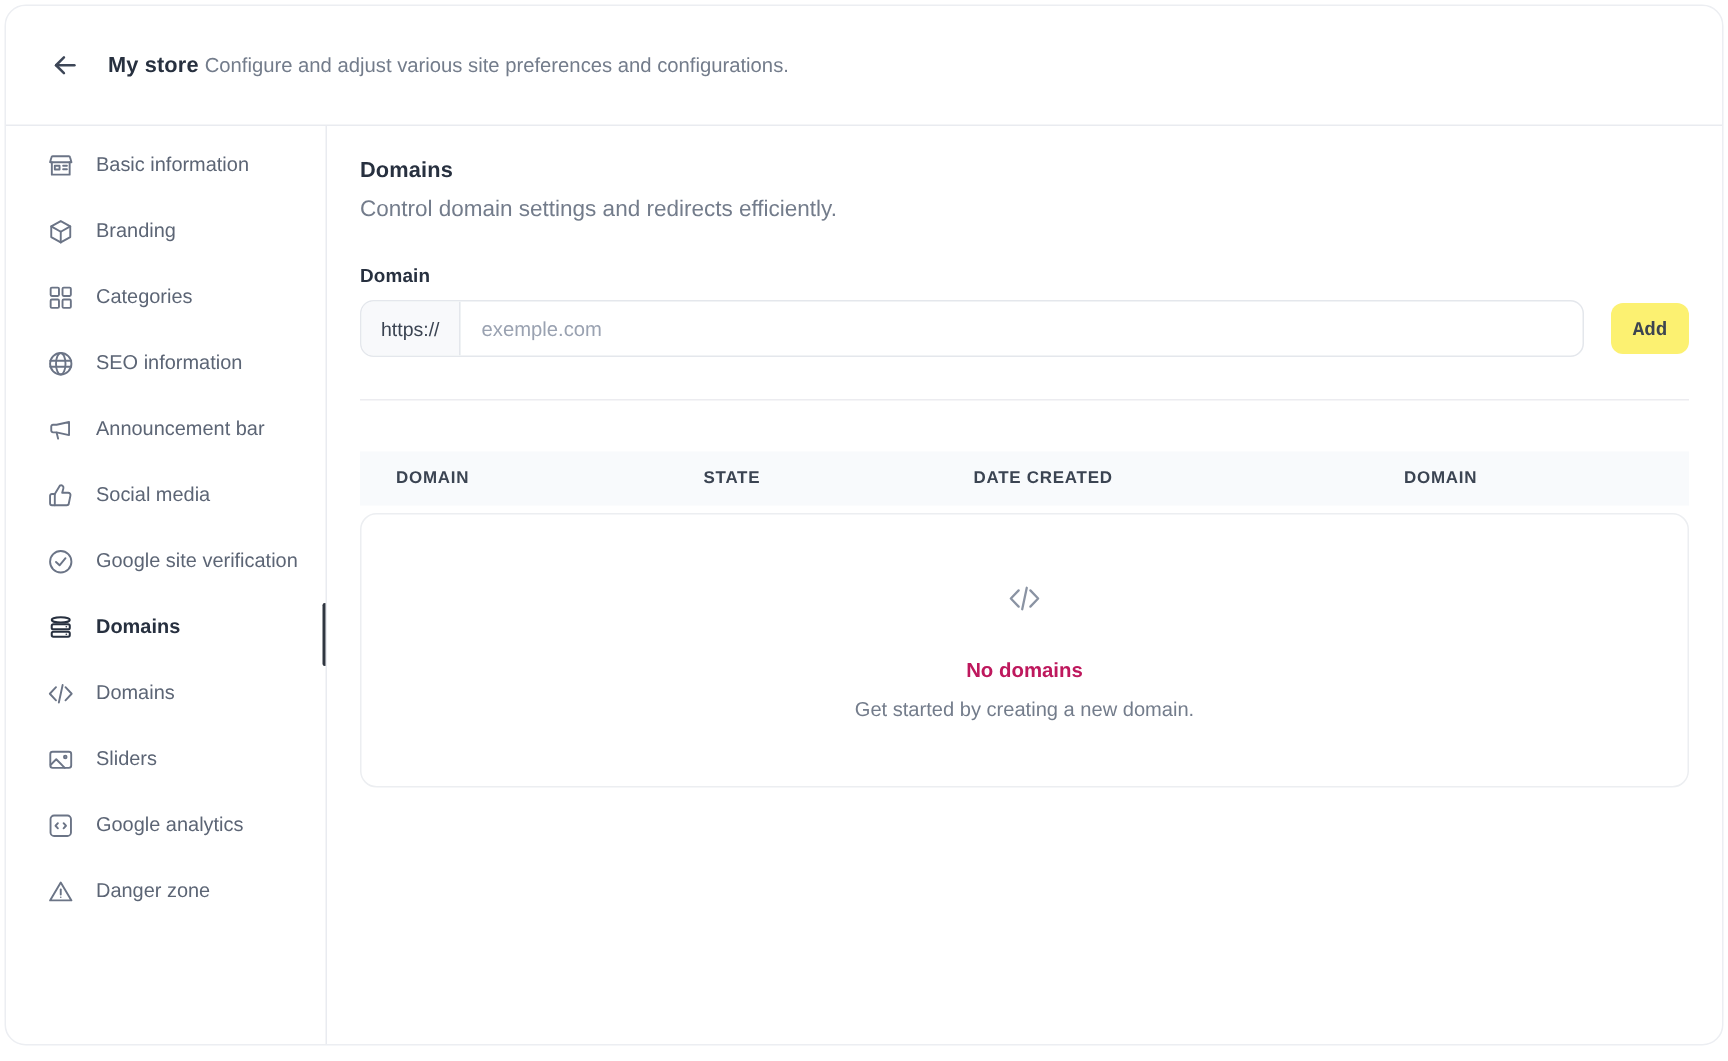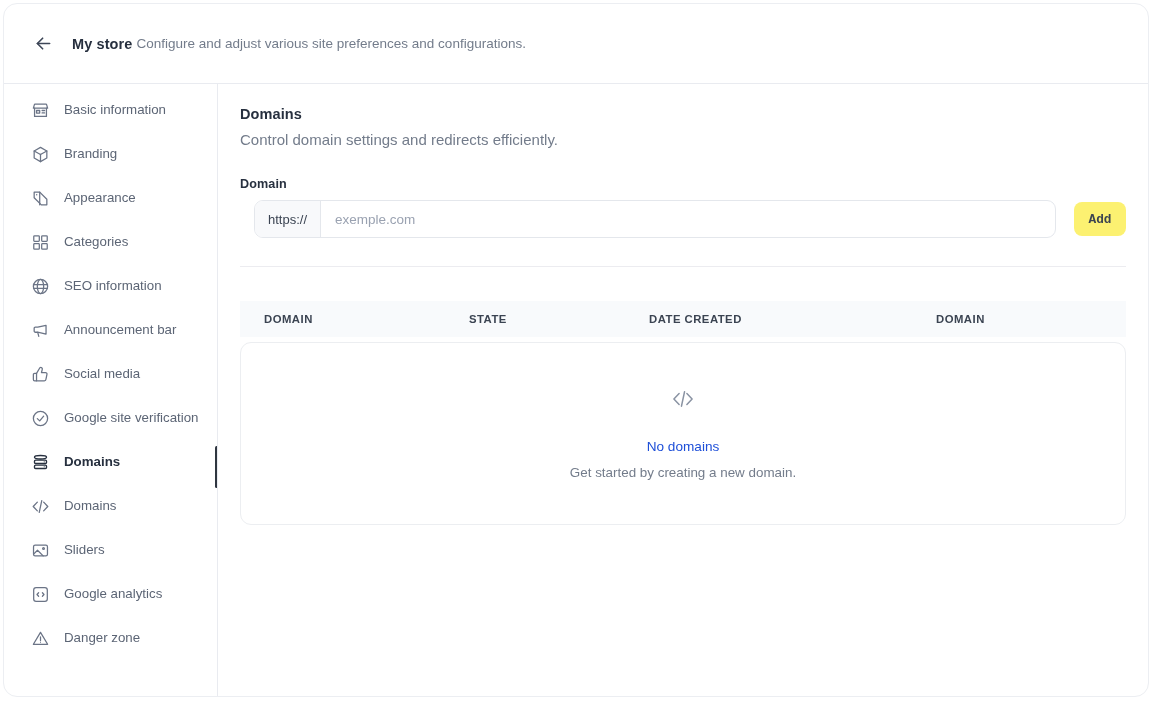--- a/index.html
+++ b/index.html
@@ -158,21 +158,20 @@
     font-weight: bold;
     color: #27303f;
     letter-spacing: .1px;
   }
 
   .input-row {
     margin-top: 9px;
     display: flex;
     align-items: center;
     gap: 18px;
-    margin-left: 14px;
   }
   .input-group {
     flex: 1;
     display: flex;
     align-items: stretch;
     height: 38px;
     border: 1px solid #e4e7ec;
     border-radius: 9px;
     background: #ffffff;
     overflow: hidden;
@@ -252,22 +251,22 @@
     gap: 0;
     background: #ffffff;
   }
   .empty-icon {
     color: #8a93a3;
     margin-bottom: 26px;
   }
   .empty-icon svg { display: block; }
   .empty-title {
     font-size: 13.6px;
-    font-weight: normal;
-    color: #1d4ed8;
+    font-weight: bold;
+    color: #be185d;
     line-height: 18px;
   }
   .empty-sub {
     margin-top: 8px;
     font-size: 13.4px;
     color: #737c8b;
     line-height: 18px;
   }
 </style>
 </head>
@@ -311,30 +310,20 @@
           <span class="nav-icon">
             <svg width="19" height="19" viewBox="0 0 24 24" fill="none" stroke="currentColor" stroke-width="1.6" stroke-linecap="round" stroke-linejoin="round">
               <path d="M12 3l8 4.5v9L12 21l-8-4.5v-9L12 3z"></path>
               <path d="M4 7.5l8 4.5 8-4.5"></path>
               <path d="M12 12v9"></path>
             </svg>
           </span>
           <span class="nav-label">Branding</span>
         </div>
 
-        <div class="nav-item">
-          <span class="nav-icon">
-            <svg width="19" height="19" viewBox="0 0 24 24" fill="none" stroke="currentColor" stroke-width="1.6" stroke-linecap="round" stroke-linejoin="round">
-              <path d="M4 4h7l9 9v7h-7L4 11V4z"></path>
-              <circle cx="7.2" cy="7.2" r="0.9" fill="currentColor" stroke="none"></circle>
-              <path d="M11 4v16"></path>
-            </svg>
-          </span>
-          <span class="nav-label">Appearance</span>
-        </div>
 
         <div class="nav-item">
           <span class="nav-icon">
             <svg width="19" height="19" viewBox="0 0 24 24" fill="none" stroke="currentColor" stroke-width="1.6" stroke-linecap="round" stroke-linejoin="round">
               <rect x="3.5" y="3.5" width="7" height="7" rx="1"></rect>
               <rect x="13.5" y="3.5" width="7" height="7" rx="1"></rect>
               <rect x="3.5" y="13.5" width="7" height="7" rx="1"></rect>
               <rect x="13.5" y="13.5" width="7" height="7" rx="1"></rect>
             </svg>
           </span>

